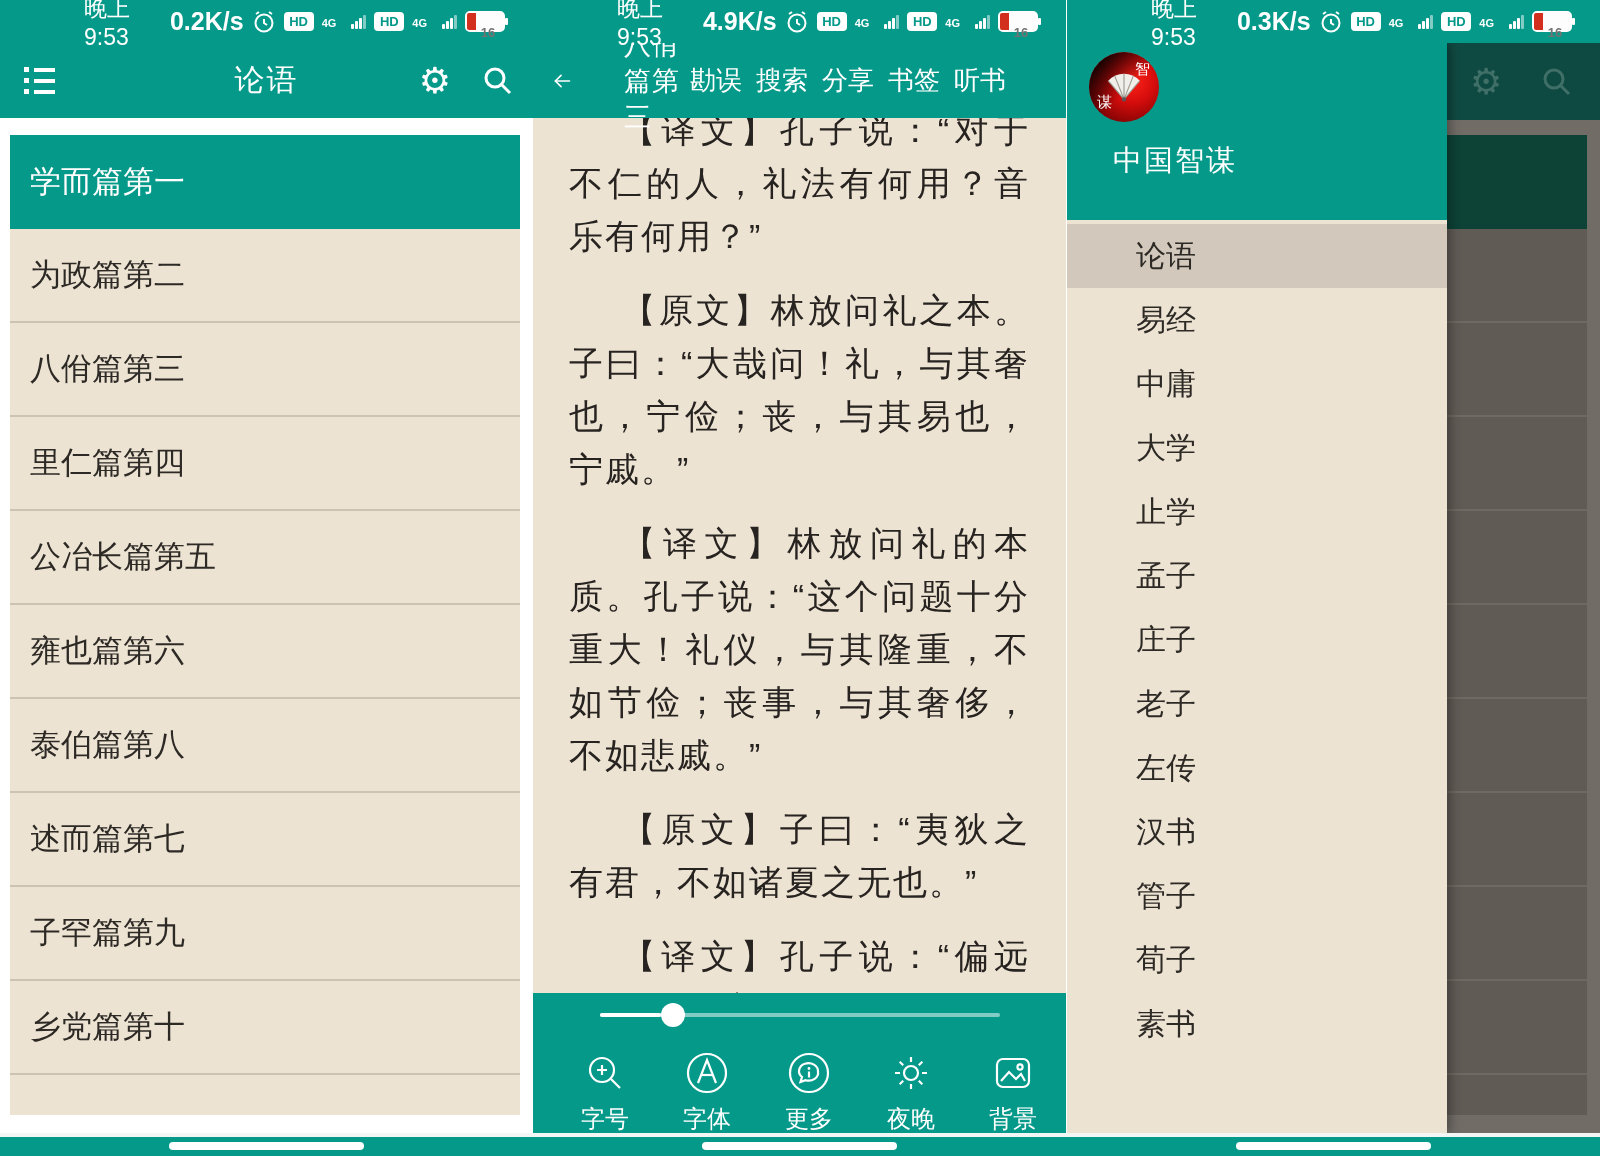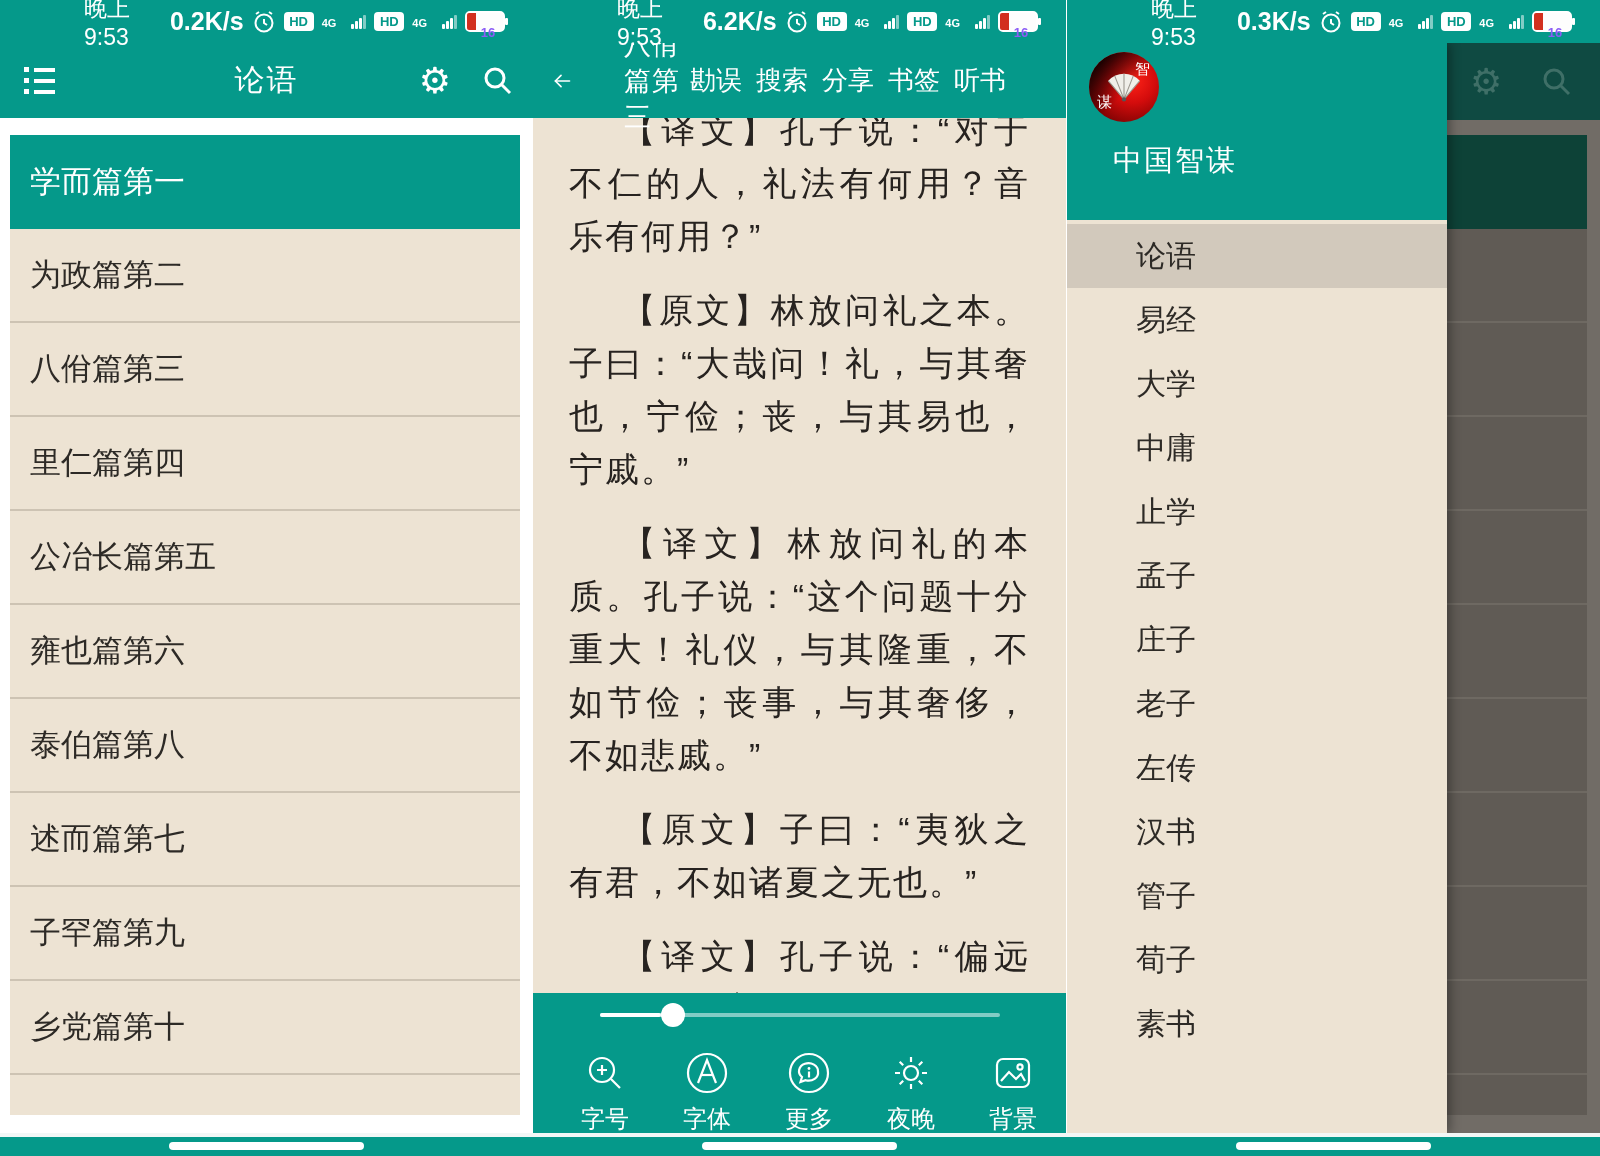--- a/index.html
+++ b/index.html
@@ -33,21 +33,21 @@
   .sb-sig{display:flex;align-items:flex-end;gap:14px;text-align:right;}
   .sb-sig .g{font-size:11px;font-weight:bold;margin-right:1px;line-height:1;}
   .bars{display:flex;align-items:flex-end;gap:1px;}
   .bars i{display:block;width:3px;background:#fff;border-radius:1px;}
   .bars i:nth-child(1){height:5px;}.bars i:nth-child(2){height:8px;}
   .bars i:nth-child(3){height:11px;}.bars i:nth-child(4){height:14px;background:rgba(255,255,255,.5);}
   .sb-batt{position:relative;width:40px;height:21px;border:2px solid #fff;border-radius:5px;
     background:#fdfdfd;display:flex;align-items:center;justify-content:center;}
   .sb-batt::after{content:"";position:absolute;right:-5px;top:5px;width:3px;height:7px;background:#fff;border-radius:1px;}
   .sb-batt .fill{position:absolute;left:0;top:0;bottom:0;width:9px;background:#d22f1e;border-radius:2px 0 0 2px;}
-  .sb-batt .num{position:relative;font-size:13px;font-weight:bold;color:#8b5cf6;margin-left:6px;margin-top:22px;}
+  .sb-batt .num{position:relative;font-size:13px;font-weight:bold;color:#737373;margin-left:6px;margin-top:22px;}
 
   
   .header{position:absolute;top:43px;left:0;right:0;height:75px;background:var(--teal);
     display:flex;align-items:center;color:#fff;z-index:20;}
   .burger{margin-left:24px;display:flex;flex-direction:column;gap:6px;cursor:pointer;}
   .burger .row{display:flex;align-items:center;gap:5px;}
   .burger .dot{width:5px;height:5px;background:#fff;}
   .burger .bar{width:21px;height:4px;background:#fff;}
   .h-title{position:absolute;left:0;right:0;text-align:center;font-size:30px;letter-spacing:2px;}
   .h-icons{margin-left:auto;display:flex;align-items:center;gap:30px;margin-right:18px;}
@@ -191,21 +191,21 @@
         <div class="chap">乡党篇第十</div>
         <div class="chap partial"></div>
       </div>
     </div>
   </div>
 
   <div class="panel" id="panel2">
     <div class="statusbar">
       <span class="sb-time">晚上9:53</span>
       <span class="sb-right">
-        <span class="sb-speed">6.2K/s</span>
+        <span class="sb-speed">4.9K/s</span>
         <svg class="alarm" width="24" height="24" viewBox="0 0 24 24" fill="none" stroke="#fff" stroke-width="2">
           <circle cx="12" cy="13" r="8.5"></circle>
             <path d="M12 9v4l3 2"></path>
             <path d="M4 4l3-2M20 4l-3-2"></path>
         </svg>
         <span class="sb-hd">HD</span>
         <span class="sb-sig">
             <span class="g">4G</span>
             <span class="bars">
               <i></i>
@@ -330,22 +330,22 @@
             <circle cx="35" cy="46" r="3" fill="#555"></circle>
           </svg>
           <span class="ch1">智</span>
           <span class="ch2">谋</span>
         </span>
         <span class="d-title">中国智谋</span>
       </div>
       <div class="d-list">
         <div class="book sel">论语</div>
         <div class="book">易经</div>
+        <div class="book">中庸</div>
         <div class="book">大学</div>
-        <div class="book">中庸</div>
         <div class="book">止学</div>
         <div class="book">孟子</div>
         <div class="book">庄子</div>
         <div class="book">老子</div>
         <div class="book">左传</div>
         <div class="book">汉书</div>
         <div class="book">管子</div>
         <div class="book">荀子</div>
         <div class="book">素书</div>
       </div>

